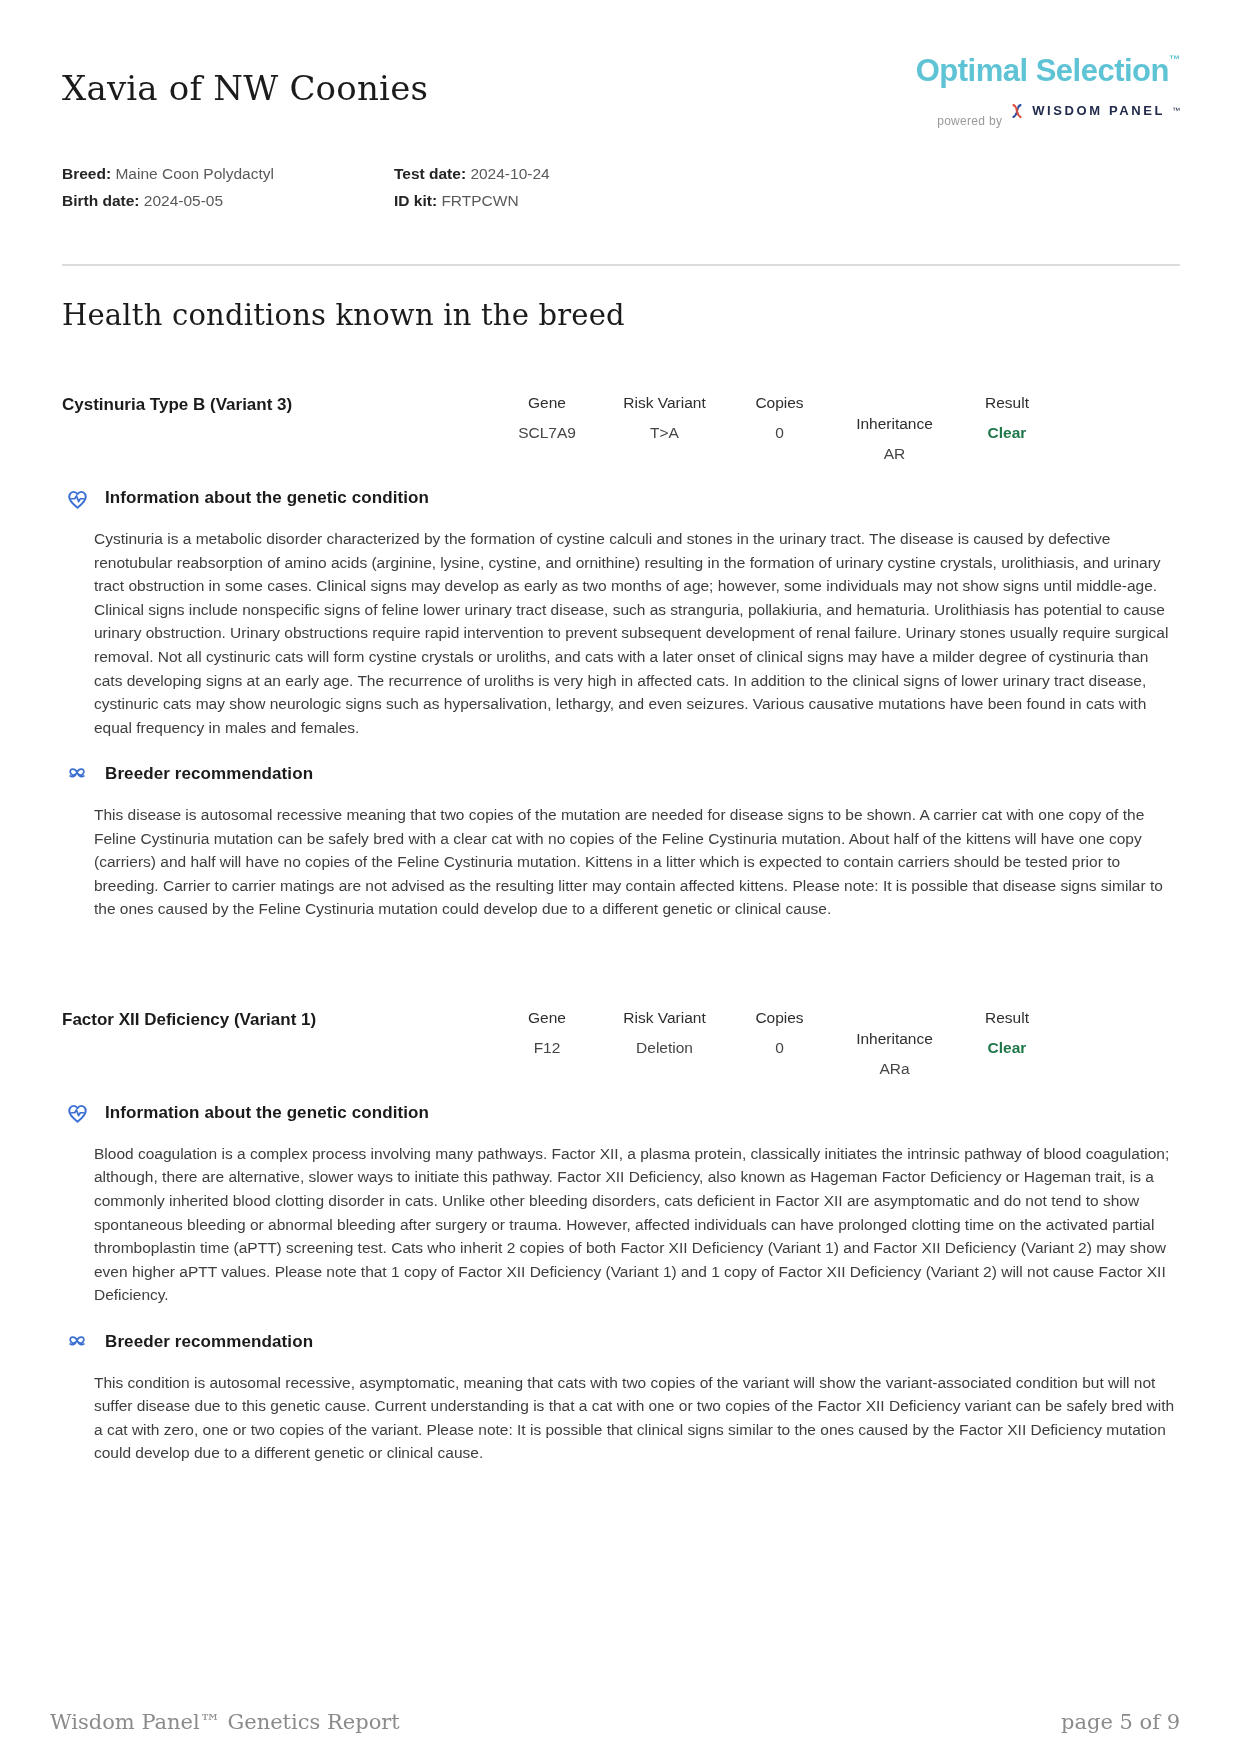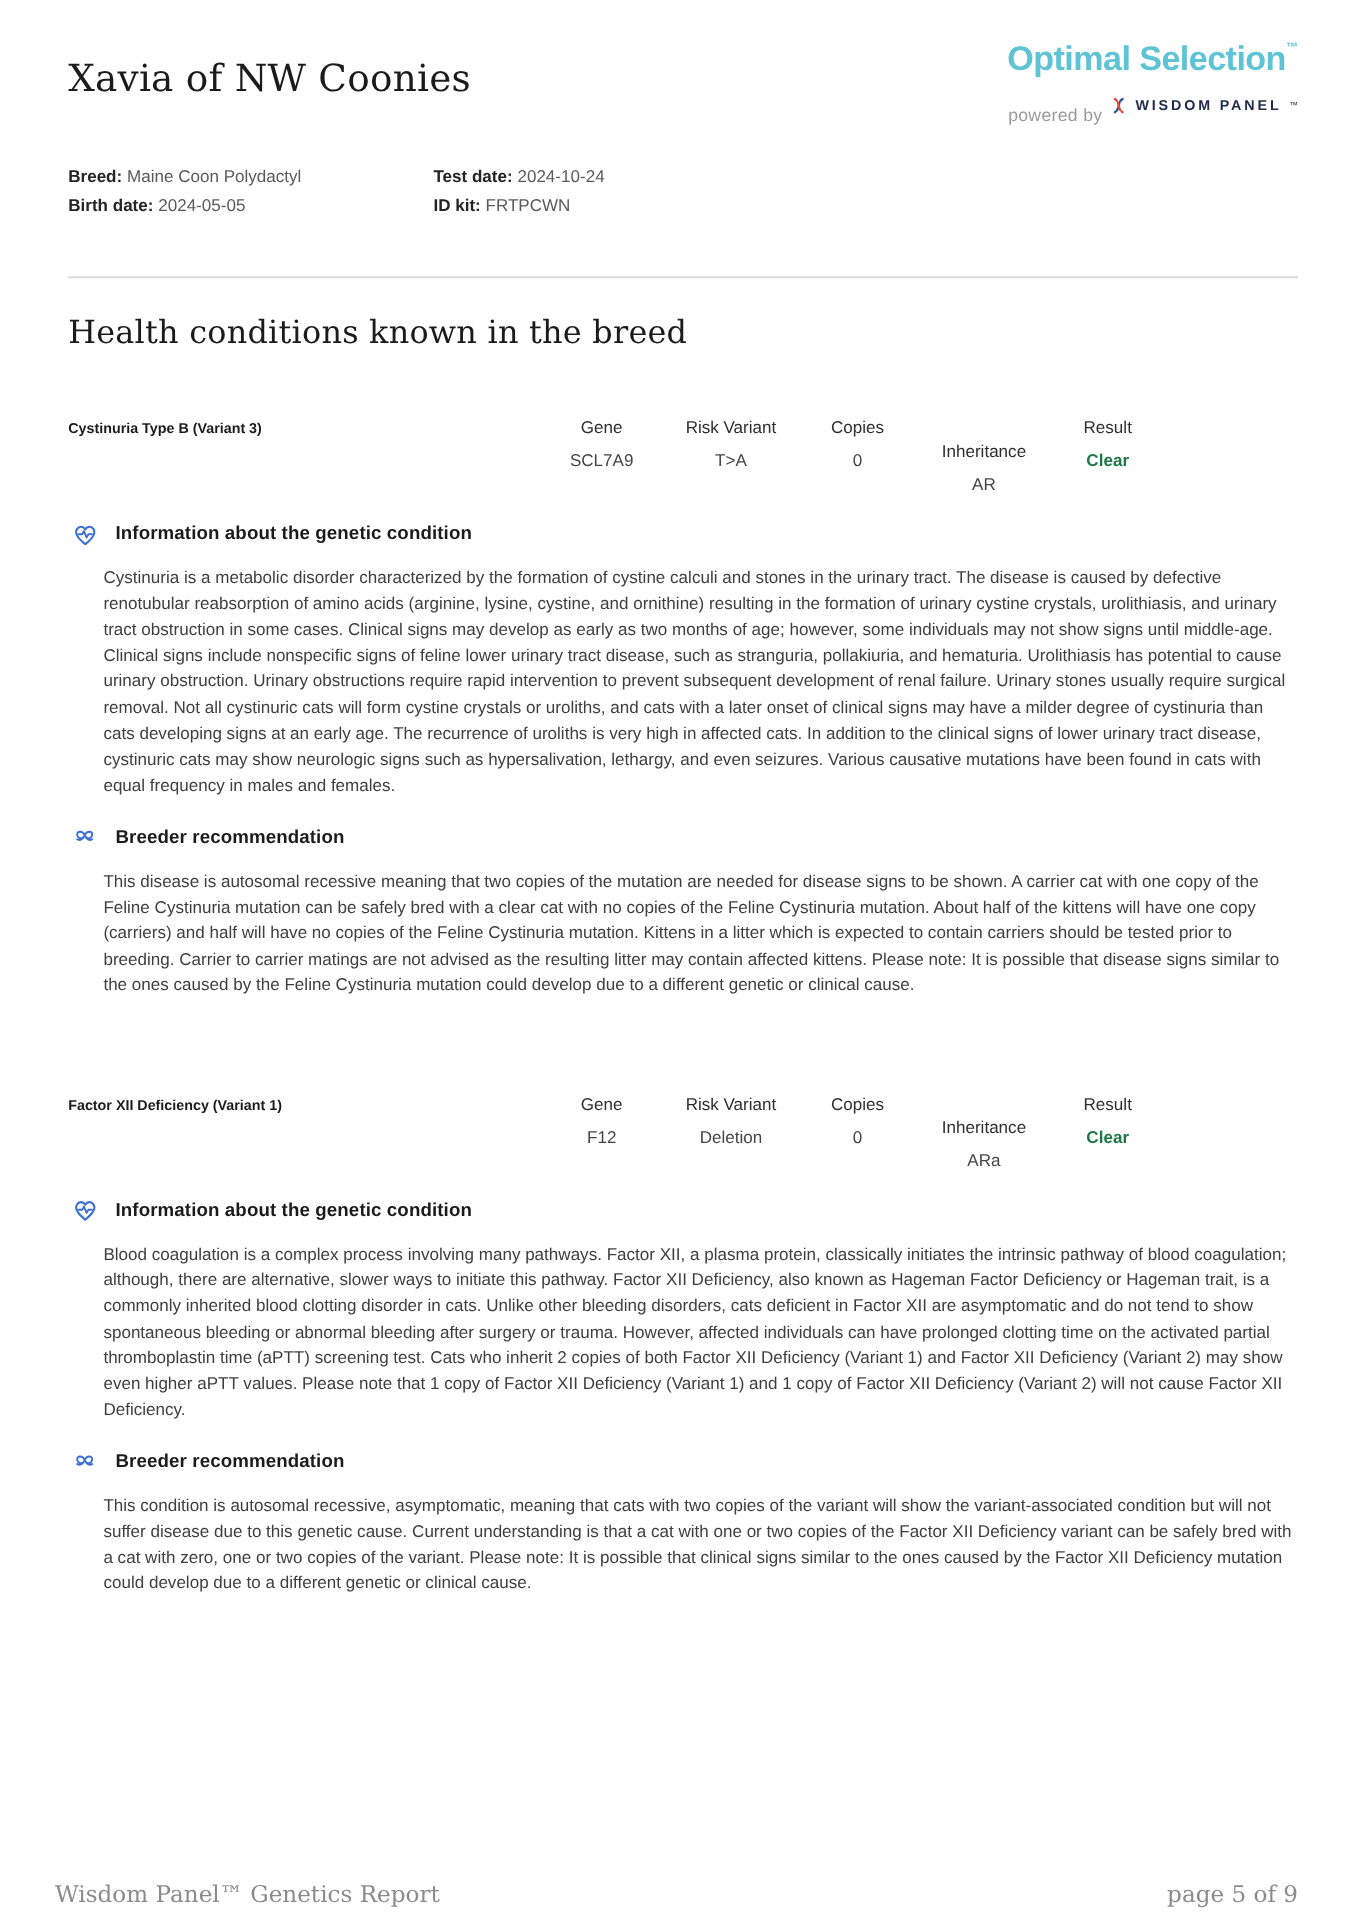--- a/index.html
+++ b/index.html
@@ -5,57 +5,57 @@
   :root{
     --cyan:#5ec3d5; --navy:#222b4c; --green:#1e7748; --blue:#3b6fd4;
     --ink:#1b1b1b; --body:#3e3e3e; --muted:#5a5a5a; --faint:#8b8b8b; --line:#dcdcdc;
   }
   *{margin:0;padding:0;box-sizing:border-box;}
   html,body{background:#fff;}
   .page{
     position:relative; width:1242px; height:1756px; margin:0 auto;
     background:#ffffff; overflow:hidden;
     font-family:"Liberation Sans", sans-serif; color:var(--body);
-    padding:38px 62px 0 62px;
+    padding:54px 62px 0 62px;
     border-radius:12px;
   }
   
   .top{display:flex; justify-content:space-between; align-items:flex-start;}
   .pet-name{
     font-family:"DejaVu Serif", serif; font-weight:500; font-size:34px;
     color:var(--ink); margin-top:14px; letter-spacing:.2px;
   }
   .logo{text-align:left;}
   .brand{
     color:var(--cyan); font-size:31px; font-weight:bold; letter-spacing:-.5px; line-height:1;
   }
   .brand sup{font-size:11px; font-weight:bold; vertical-align:18px; letter-spacing:0;}
   .powered{margin-top:7px; display:flex; align-items:center; justify-content:flex-end; gap:7px;}
-  .pb{font-size:16px; color:#9a9a9a; letter-spacing:.3px;margin-top:21px;}
+  .pb{font-size:12px; color:#9a9a9a; letter-spacing:.3px;margin-top:21px;}
   .dna{display:inline-flex; width:16px; height:16px;}
   .partner{
     color:var(--navy); font-size:13px; font-weight:600; letter-spacing:2.6px;
   }
   .ptm{font-size:8px; color:var(--navy); vertical-align:6px;}
   
   .meta{display:flex; margin-top:32px; font-size:15.5px; line-height:1.75;}
   .meta-col{width:332px;}
   .ml{font-weight:bold; color:#242424;}
   .mv{color:var(--muted);}
   
   .divider{border:none; border-top:2px solid var(--line); margin-top:50px;}
   .section-title{
     font-family:"DejaVu Serif", serif; font-weight:500; font-size:29px;
     color:var(--ink); margin-top:32px; letter-spacing:.2px;
   }
   
   .condition{margin-top:62px;}
   .condition.second{margin-top:88px;}
   .cond-row{display:flex; align-items:flex-start;}
-  .cond-name{font-size:13px; font-weight:bold; color:var(--ink); flex:1; padding-top:1px;}
+  .cond-name{font-size:17px; font-weight:bold; color:var(--ink); flex:1; padding-top:1px;}
   .cond-table{display:flex; margin-right:128px;}
   .col{text-align:center;}
   .col.c-gene{width:100px;}
   .col.c-risk{width:135px;}
   .col.c-copies{width:95px;}
   .col.c-inh{width:135px;margin-top:21px;}
   .col.c-res{width:90px;}
   .th{font-size:15.5px; color:#2e2e2e;}
   .td{font-size:15.5px; color:#454545; margin-top:12px;}
   .td.result{color:var(--green); font-weight:bold;}

